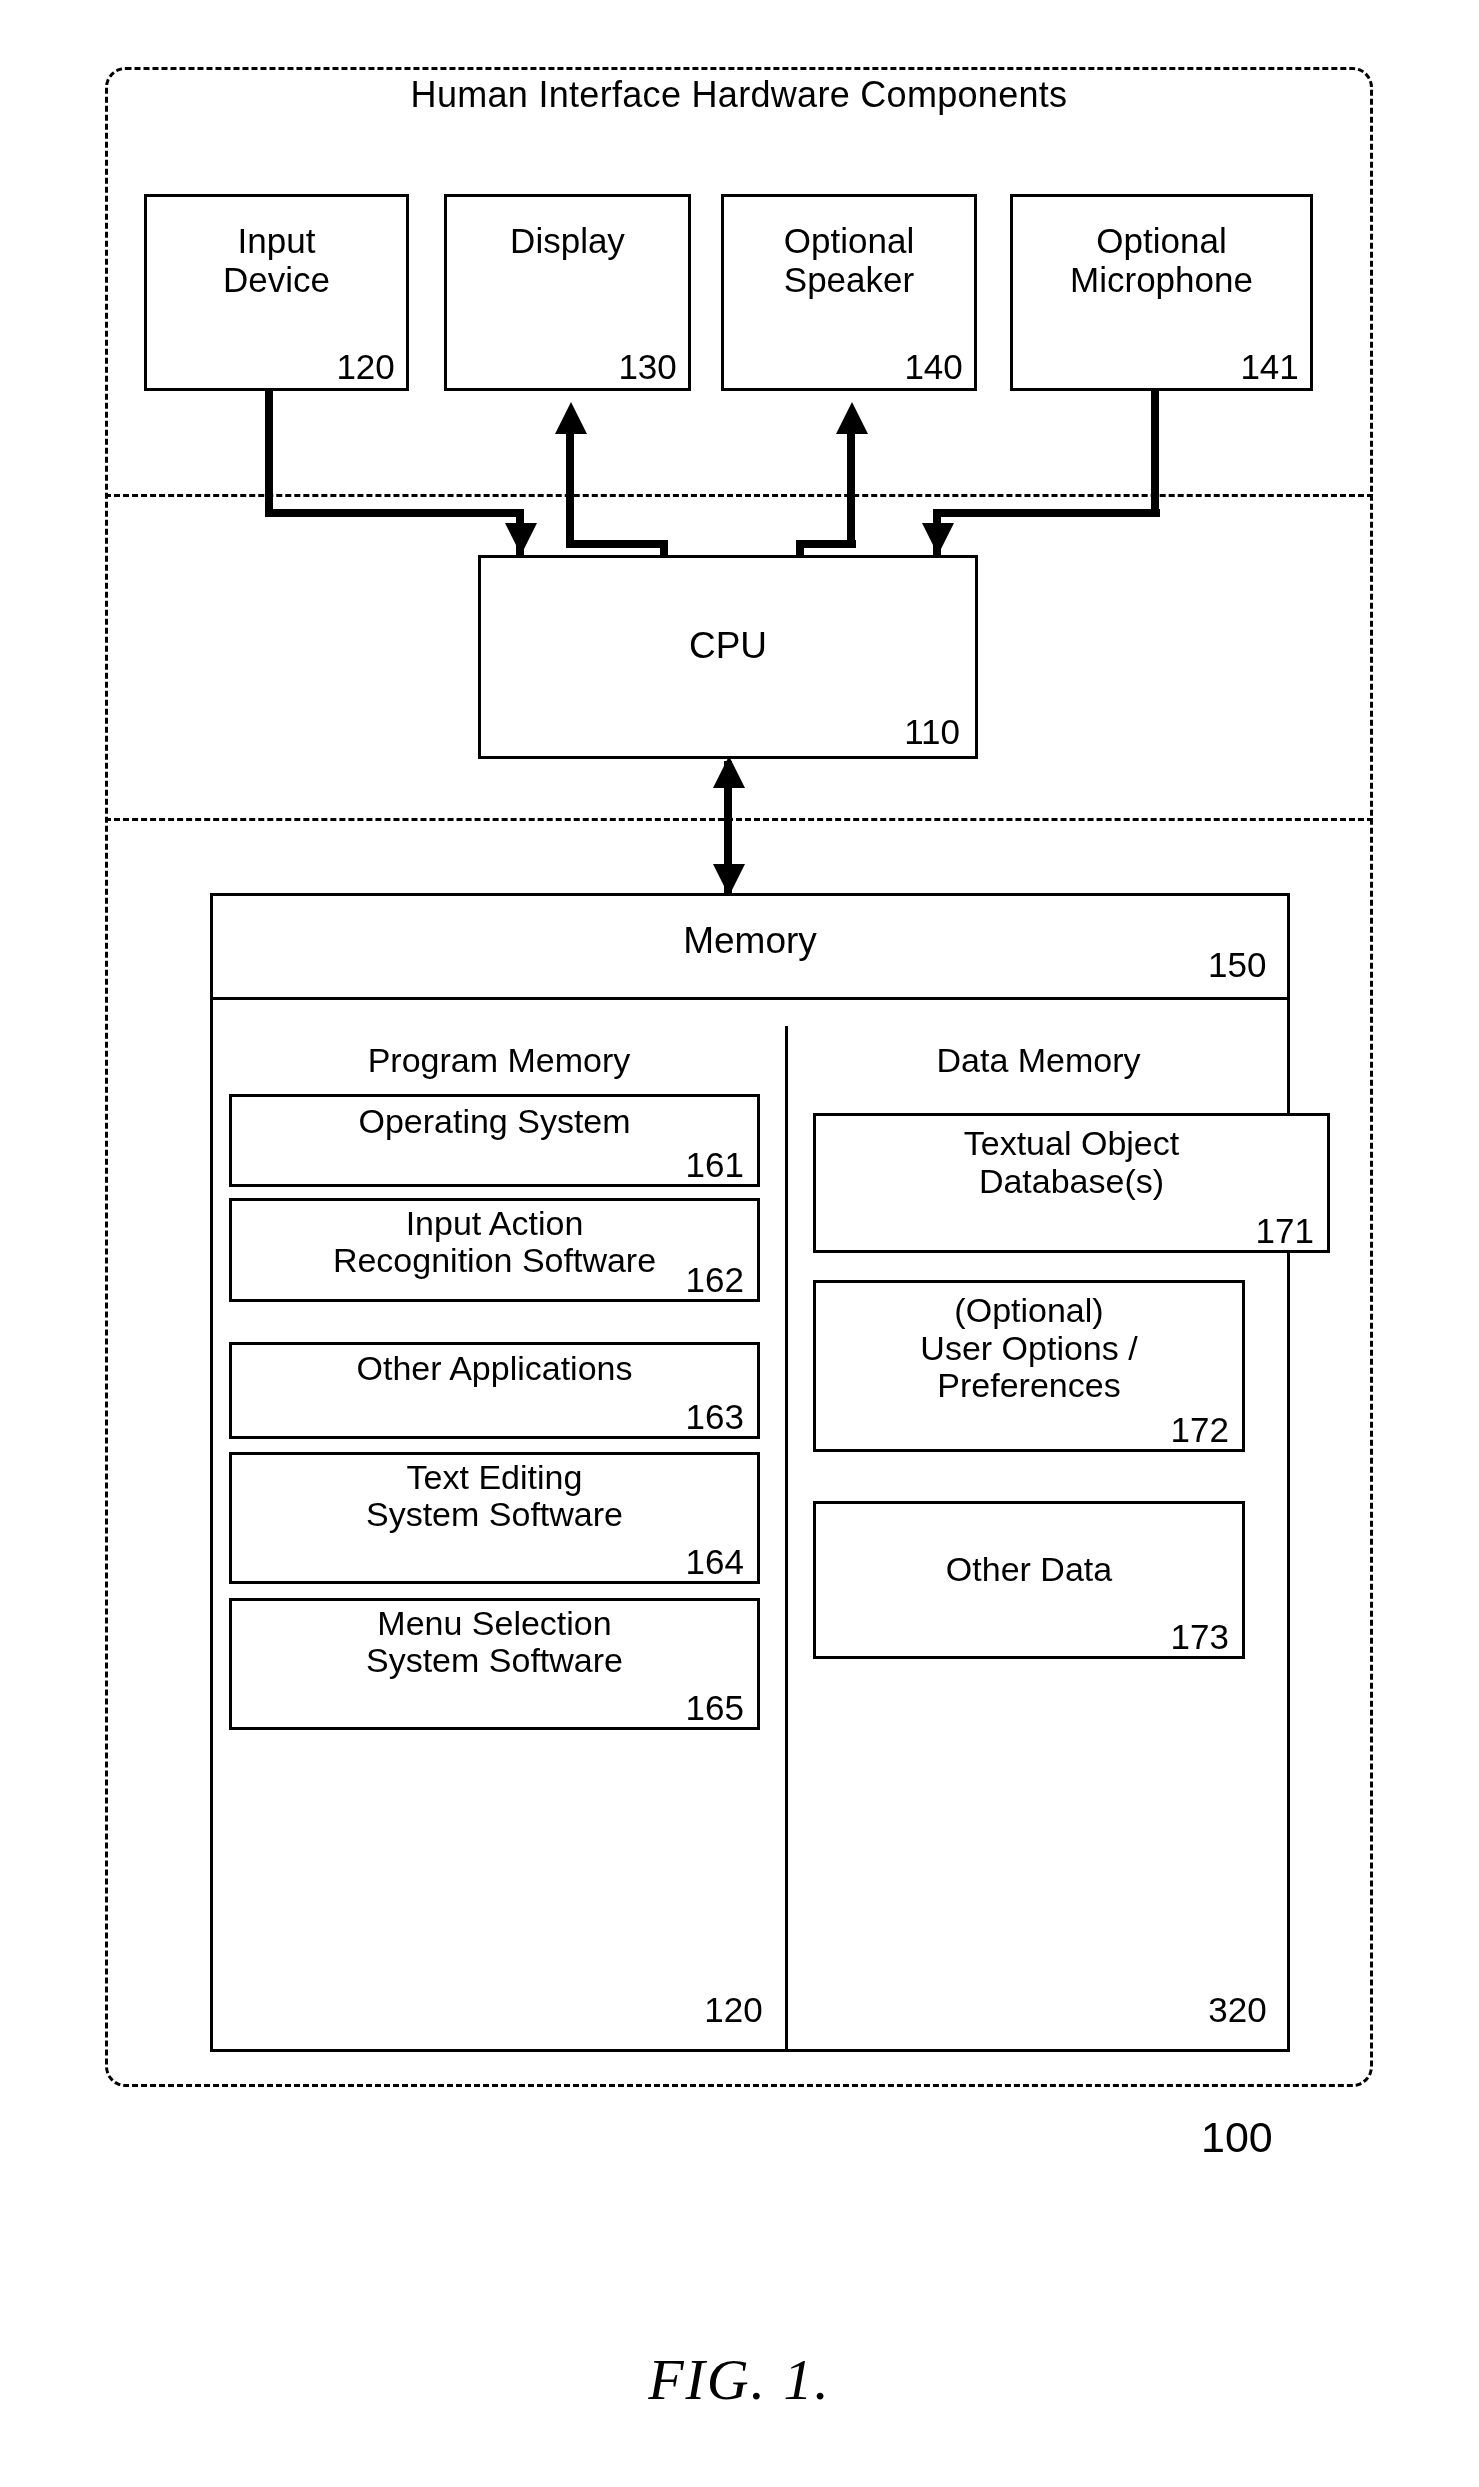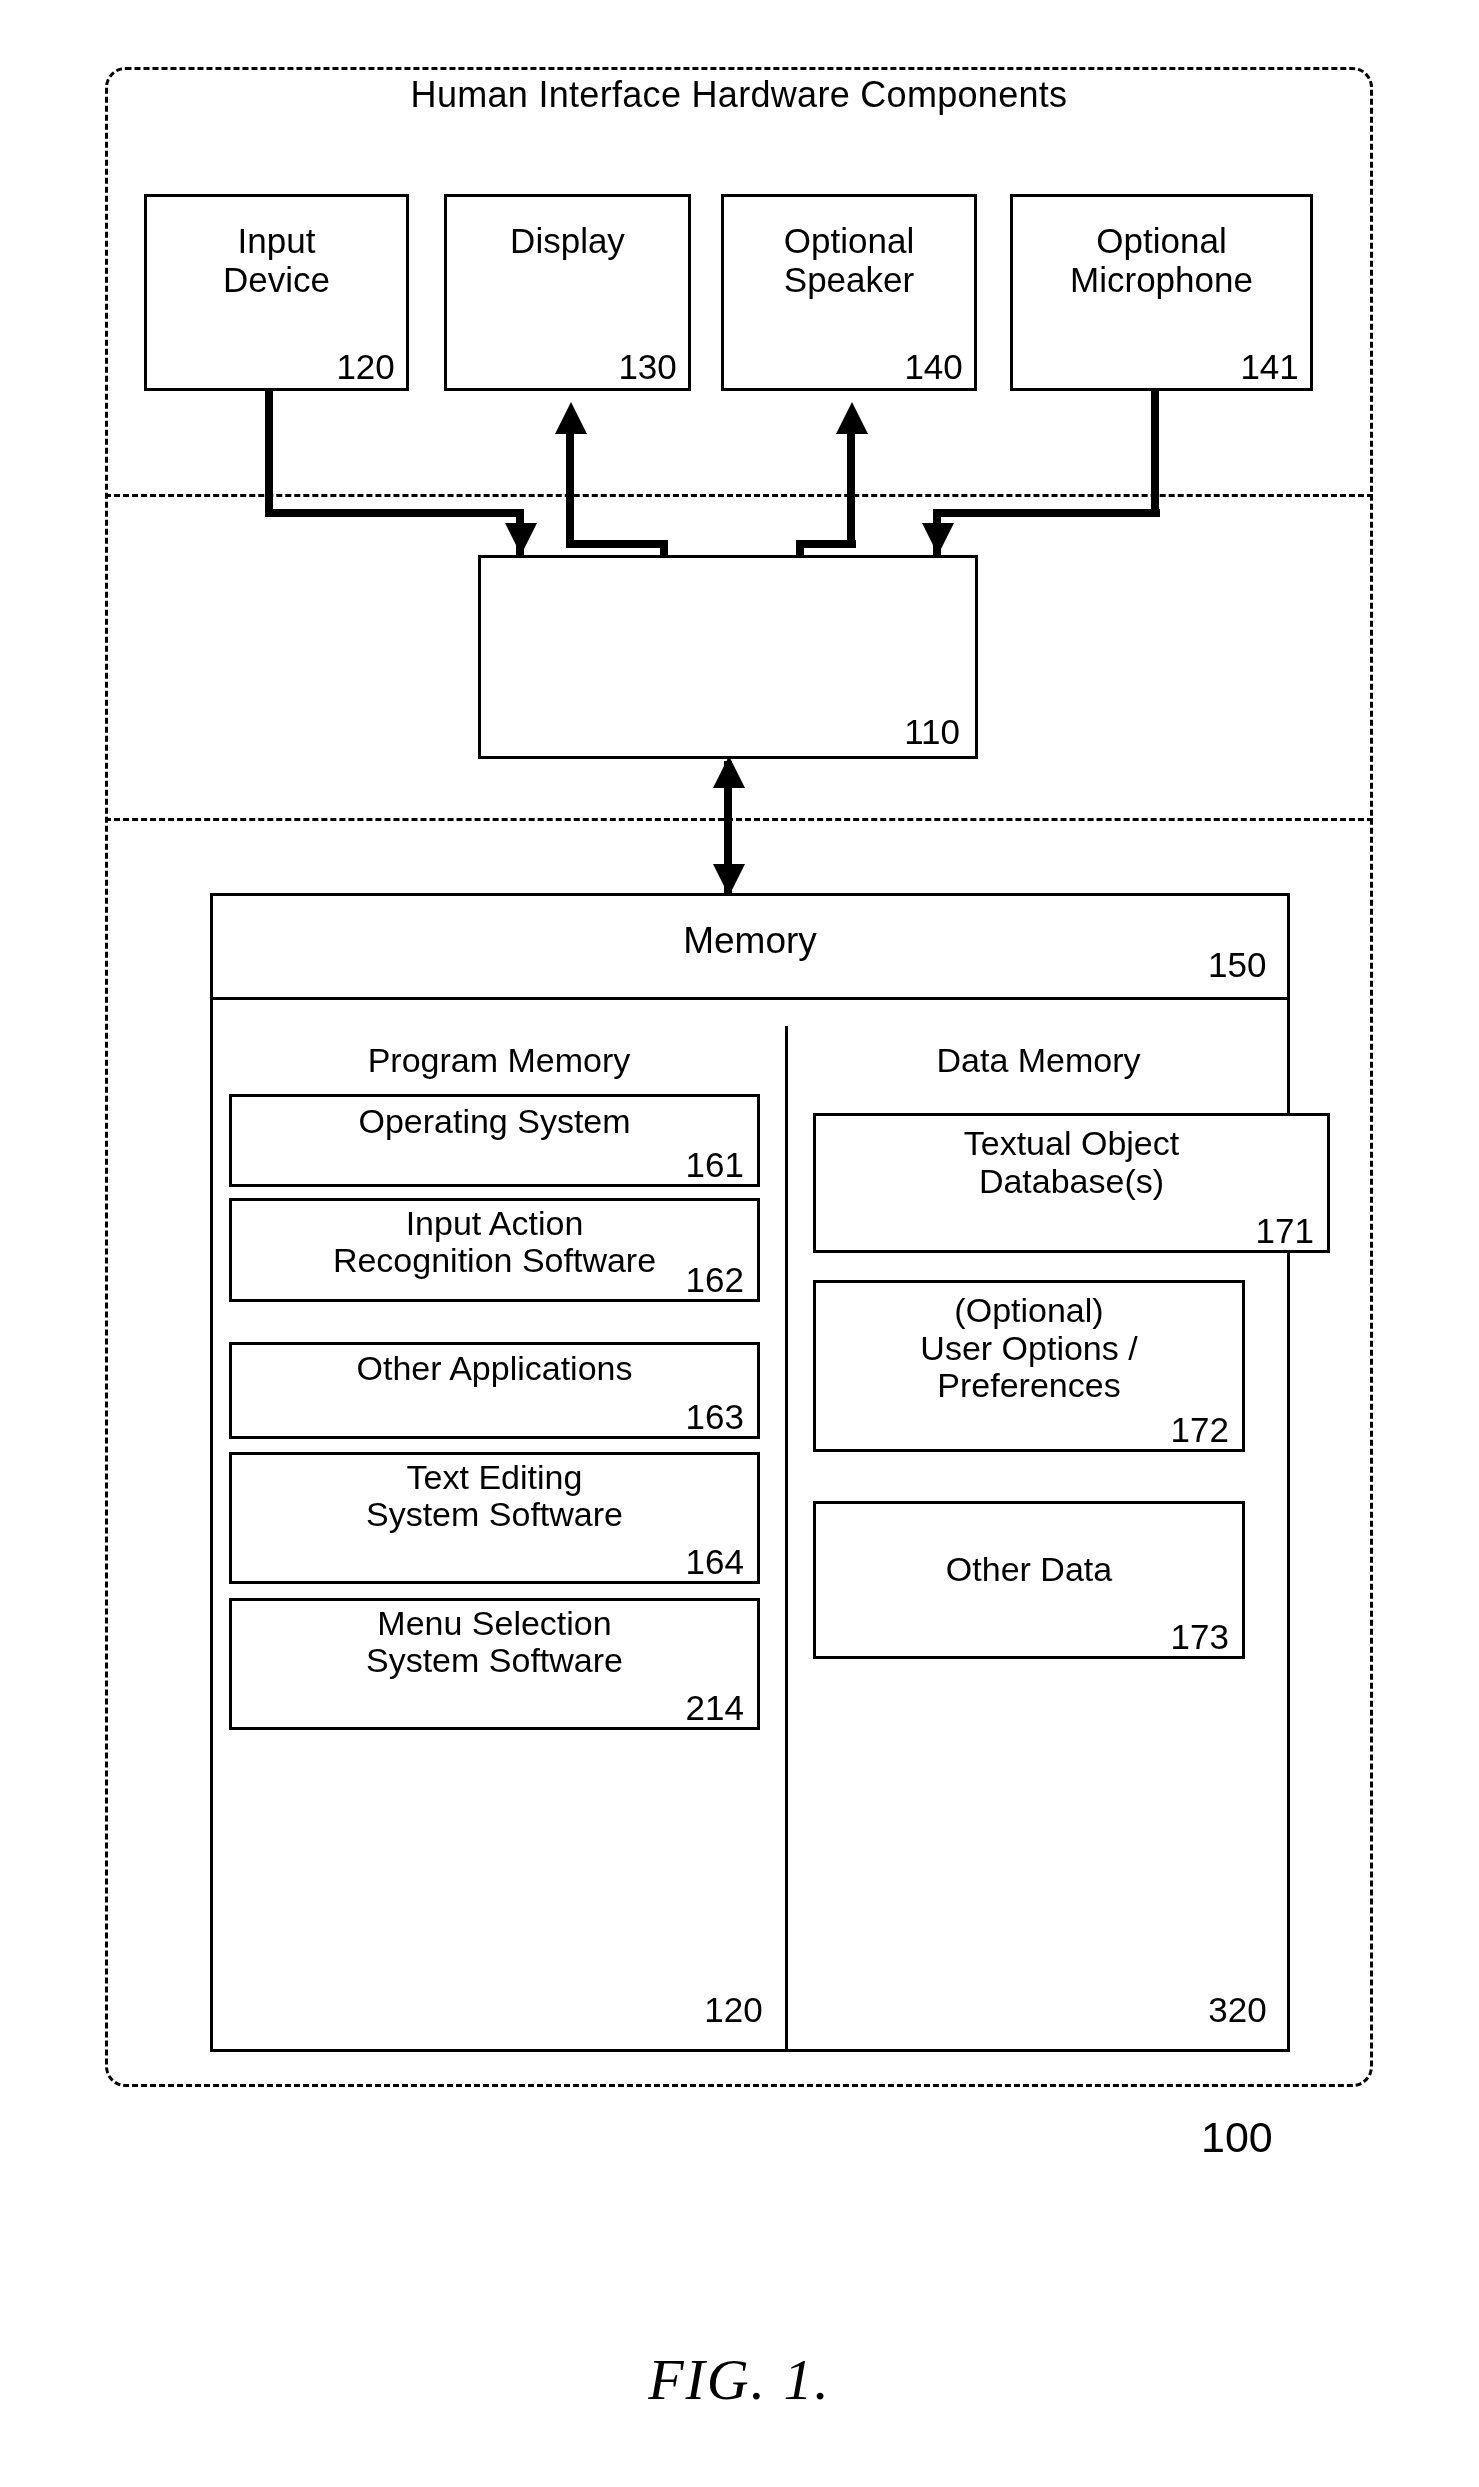--- a/index.html
+++ b/index.html
@@ -273,20 +273,21 @@
   <div class="wire wire-h" style="left:796px; top:540px; width:60px;"></div>
   <div class="wire wire-v" style="left:796px; top:540px; height:168px;"></div>
   <div class="arrow arrow-up" style="left:836px; top:402px;"></div>
 
   <div class="wire wire-v" style="left:1151px; top:391px; height:125px;"></div>
   <div class="wire wire-h" style="left:933px; top:509px; width:227px;"></div>
   <div class="wire wire-v" style="left:933px; top:509px; height:149px;"></div>
   <div class="arrow arrow-down" style="left:922px; top:523px;"></div>
 
   <div class="box" id="cpu-box">
+    <div class="box-label">CPU</div>
     <div class="ref-num ref-num-pad">110</div>
   </div>
 
   <div class="wire wire-v" style="left:724px; top:761px; height:132px;"></div>
   <div class="arrow arrow-up" style="left:713px; top:756px;"></div>
   <div class="arrow arrow-down" style="left:713px; top:864px;"></div>
 
   <div class="box" id="memory-box">
     <div id="memory-title">Memory</div>
     <div id="memory-ref">150</div>
@@ -313,21 +314,21 @@
 
       <div class="mem-item" id="pm-3">
         <div class="item-label">Text Editing
 System Software</div>
         <div class="item-ref">164</div>
       </div>
 
       <div class="mem-item" id="pm-4">
         <div class="item-label">Menu Selection
 System Software</div>
-        <div class="item-ref">214</div>
+        <div class="item-ref">165</div>
       </div>
 
       <div class="col-ref" id="prog-ref">120</div>
     </div>
 
     <div class="mem-col" id="data-col">
       <div class="col-title">Data Memory</div>
 
       <div class="mem-item" id="dm-0">
         <div class="item-label">Textual Object

